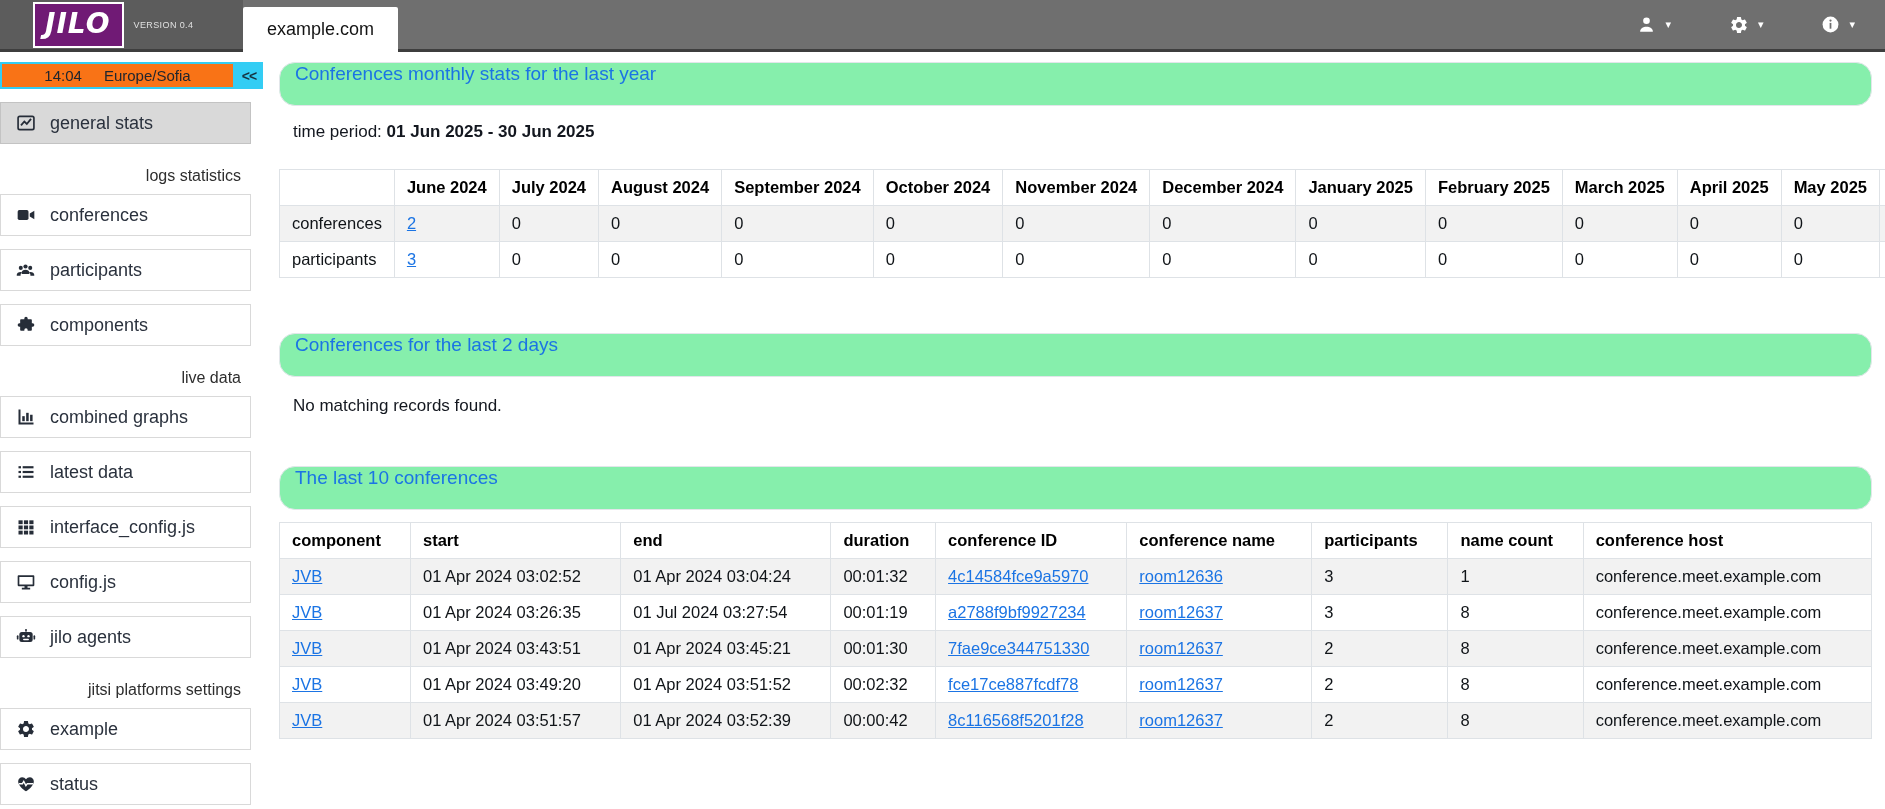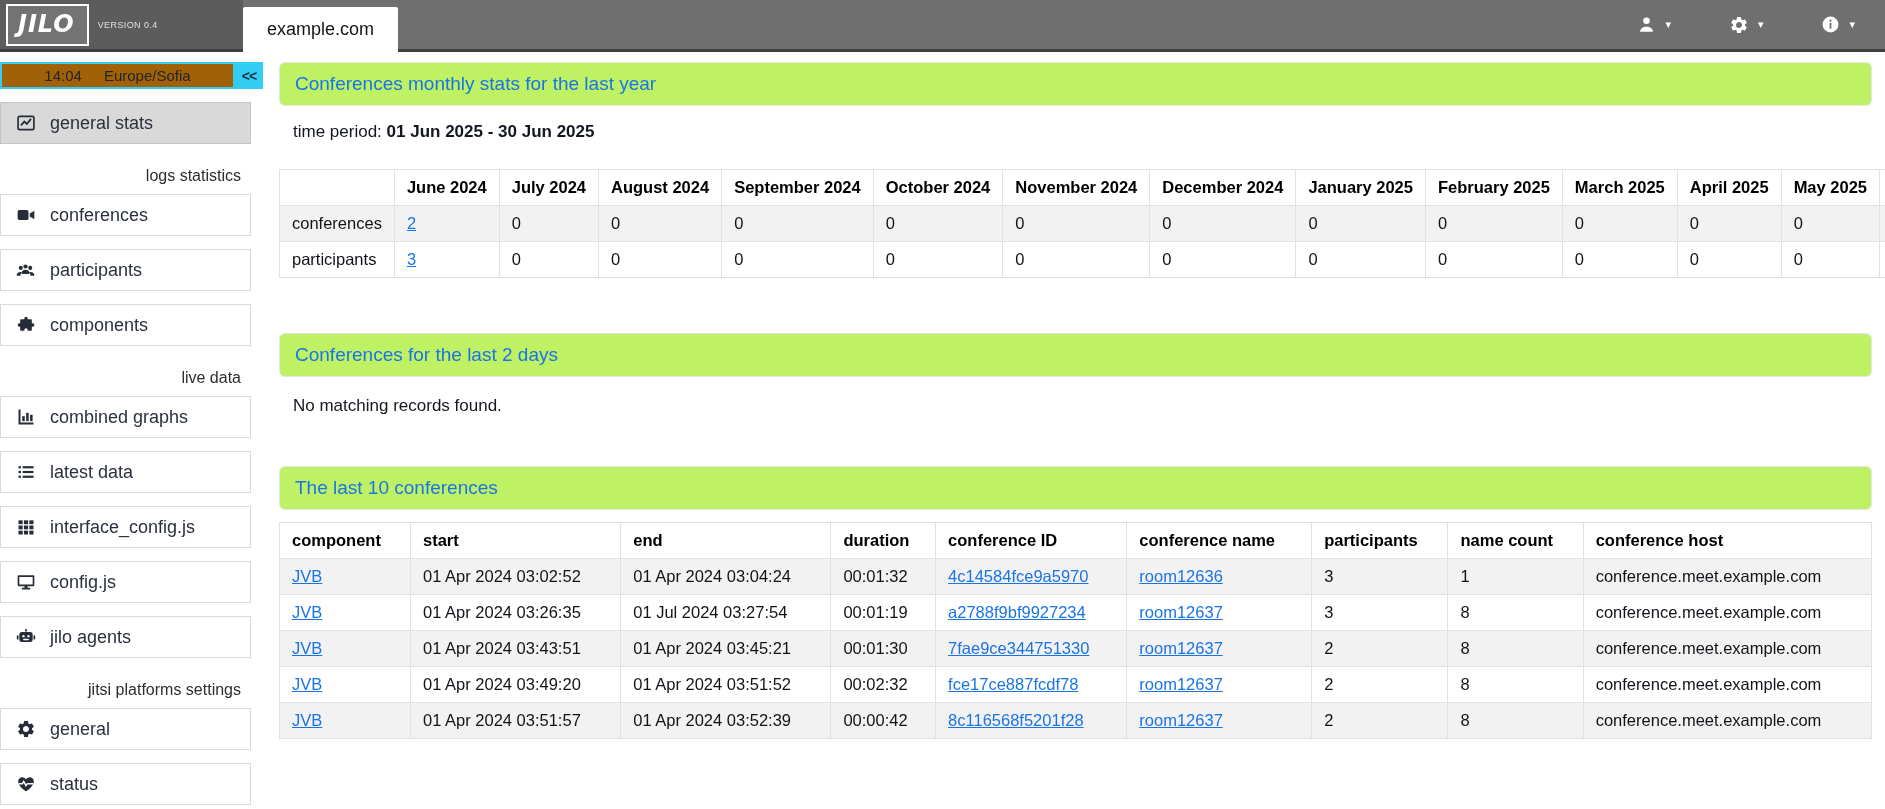--- a/index.html
+++ b/index.html
@@ -7,61 +7,61 @@
   body {
     width:1885px; height:809px; overflow:hidden; position:relative;
     background:#ffffff; color:#1c212b;
     font-family:"Liberation Sans","DejaVu Sans",sans-serif;
   }
 
   
   .header { height:52px; background:#6f6f6f; border-bottom:3px solid #3e3e3e; display:flex; align-items:stretch; }
   .header-left { width:243px; min-width:243px; background:#5c5c5c; display:flex; align-items:center; padding-left:6px; gap:9px; }
   .logo {
-    background:#737373; border:2px solid #ffffff; color:#ffffff;
-    font-style:italic; font-weight:700; font-size:24px; line-height:1;
-    padding:6px 12px 8px 10px; letter-spacing:1px; font-family:"DejaVu Sans",sans-serif;
+    background:#701a75; border:2px solid #ffffff; color:#ffffff;
+    font-style:italic; font-weight:700; font-size:28px; line-height:1;
+    padding:6px 12px 8px 10px; letter-spacing:1px; font-family:"DejaVu Sans",sans-serif;margin-left:27px;
   }
   .version { color:#e0e0e0; font-size:9px; letter-spacing:.4px; }
   .tab {
     align-self:flex-end; margin-bottom:-3px; background:#ffffff; color:#141414;
     font-size:18px; padding:0 24px; height:45px; display:flex; align-items:center;
     border-radius:2px 2px 0 0; cursor:pointer;
   }
   .header-right { margin-left:auto; display:flex; align-items:center; gap:58px; padding-right:30px; color:#ffffff; }
   .menu-group { display:flex; align-items:center; gap:9px; cursor:pointer; }
   .menu-group .hicon { display:flex; }
   .caret { font-size:11px; color:#ffffff; }
 
   
   .sidebar { position:absolute; left:0; top:62px; width:265px; }
   .clock-row { display:flex; height:27px; margin-bottom:13px; }
   .clock {
-    width:235px; border:2px solid #33cdf4; background:#a16207; color:#20262e;
+    width:235px; border:2px solid #33cdf4; background:#f97316; color:#20262e;
     display:flex; align-items:center; justify-content:center; gap:22px; font-size:15px;
   }
   .collapse-btn {
     width:28px; background:#33cdf4; color:#16323f; display:flex; align-items:center;
     justify-content:center; font-weight:700; font-size:14px; letter-spacing:-1px; cursor:pointer;
   }
   #sidebar-menu { width:251px; }
   .side-item {
     display:flex; align-items:center; gap:13px; height:42px;
     border:1px solid #d9d9d9; background:#ffffff; margin-bottom:13px;
     padding:0 8px 0 13px; font-size:18px; color:#2a313d; cursor:pointer;
   }
   .side-item .sicon { display:flex; width:23px; justify-content:center; color:#262d38; }
   .side-item.active { background:#d9d9d9; border-color:#c3c3c3; }
   .side-section { text-align:right; padding:10px 10px 9px; font-size:16px; color:#2e2e2e; }
 
   
   .main { position:absolute; left:279px; top:62px; width:1593px; }
   .card-header {
-    height:44px; border:1px solid #e2e6ea; background:#bef264; border-radius:6px;
-    display:flex; align-items:center; padding:0 15px; color:#1b74e4; font-size:19px; cursor:pointer;
+    height:44px; border:1px solid #e2e6ea; background:#86efac; border-radius:16px;
+    display:flex; align-items:flex-start; padding:0 15px; color:#1b74e4; font-size:19px; cursor:pointer;
   }
   .time-period { margin:16px 0 0 14px; font-size:17px; color:#13171f; }
   .time-period b { font-weight:700; }
   .empty-msg { margin:19px 0 0 14px; font-size:17px; color:#13171f; }
   .sect-recent { margin-top:55px; }
   .sect-last10 { margin-top:50px; }
 
   table { border-collapse:collapse; width:100%; font-size:16.5px; color:#101418; }
   th, td { border:1px solid #dee2e6; text-align:left; padding:8px 12px; white-space:nowrap; }
   th { font-weight:700; color:#000000; }
@@ -223,21 +223,21 @@
         </span>
         <span>jilo agents</span>
       </div>
       <div class="side-section">jitsi platforms settings</div>
       <div class="side-item">
         <span class="sicon">
           <svg viewBox="0 0 24 24" width="20" height="20" fill="currentColor">
             <path d="M19.14 12.94c.04-.3.06-.61.06-.94s-.02-.64-.07-.94l2.03-1.58a.49.49 0 00.12-.61l-1.92-3.32a.49.49 0 00-.59-.22l-2.39.96c-.5-.38-1.03-.7-1.62-.94L14.4 2.81a.48.48 0 00-.48-.41h-3.84c-.24 0-.43.17-.47.41l-.36 2.54c-.59.24-1.13.57-1.62.94l-2.39-.96a.48.48 0 00-.59.22L2.73 8.87c-.12.21-.08.47.12.61l2.03 1.58c-.05.3-.09.63-.09.94s.02.64.07.94l-2.03 1.58a.49.49 0 00-.12.61l1.92 3.32c.12.22.37.29.59.22l2.39-.96c.5.38 1.03.7 1.62.94l.36 2.54c.05.24.24.41.48.41h3.84c.24 0 .44-.17.47-.41l.36-2.54c.59-.24 1.13-.56 1.62-.94l2.39.96c.22.08.47 0 .59-.22l1.92-3.32a.49.49 0 00-.12-.61l-2.01-1.58zM12 15.6A3.61 3.61 0 018.4 12c0-1.98 1.62-3.6 3.6-3.6s3.6 1.62 3.6 3.6-1.62 3.6-3.6 3.6z"></path>
           </svg>
         </span>
-        <span>general</span>
+        <span>example</span>
       </div>
       <div class="side-item">
         <span class="sicon">
           <svg viewBox="0 0 24 24" width="20" height="20" fill="currentColor">
             <path d="M12 20.8C9.1 18.9 2.6 14 2.6 8.9 2.6 6.2 4.8 4 7.5 4c1.8 0 3.4 1 4.5 2.4C13.1 5 14.7 4 16.5 4c2.7 0 4.9 2.2 4.9 4.9 0 5.1-6.5 10-9.4 11.9z"></path>
             <path d="M3.5 11.6h4.2l1.6-2.6 2.6 5 1.7-2.4h7" fill="none" stroke="#fff" stroke-width="1.7"></path>
           </svg>
         </span>
         <span>status</span>
       </div>

